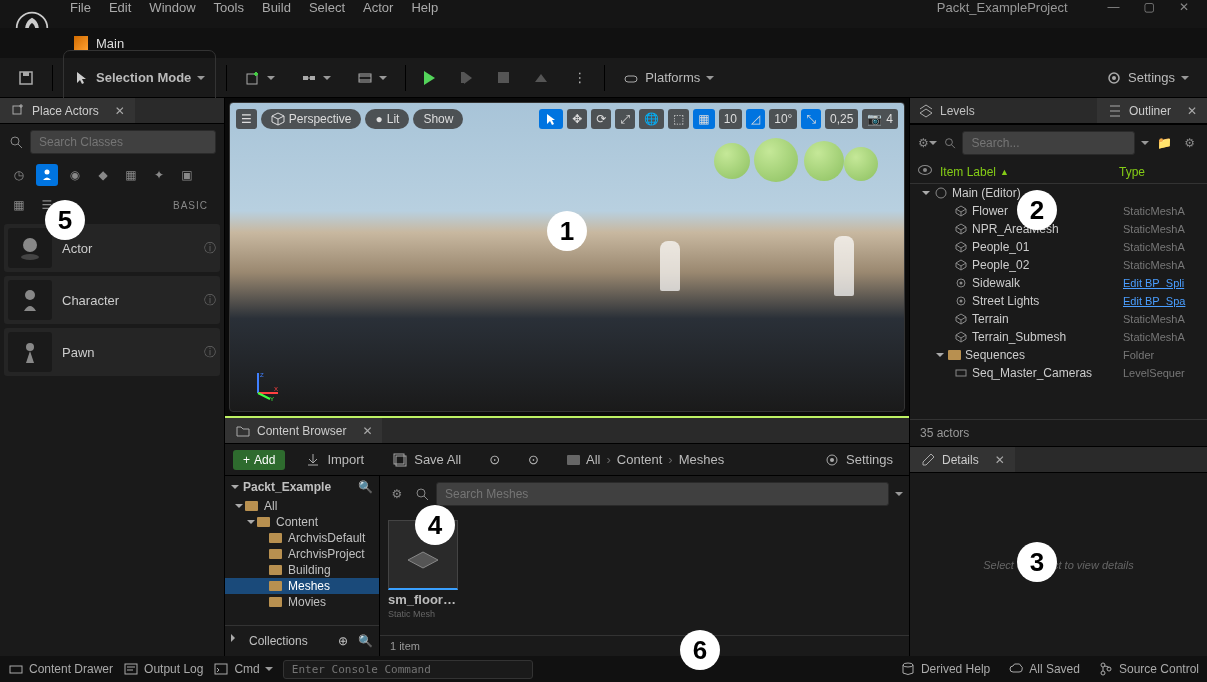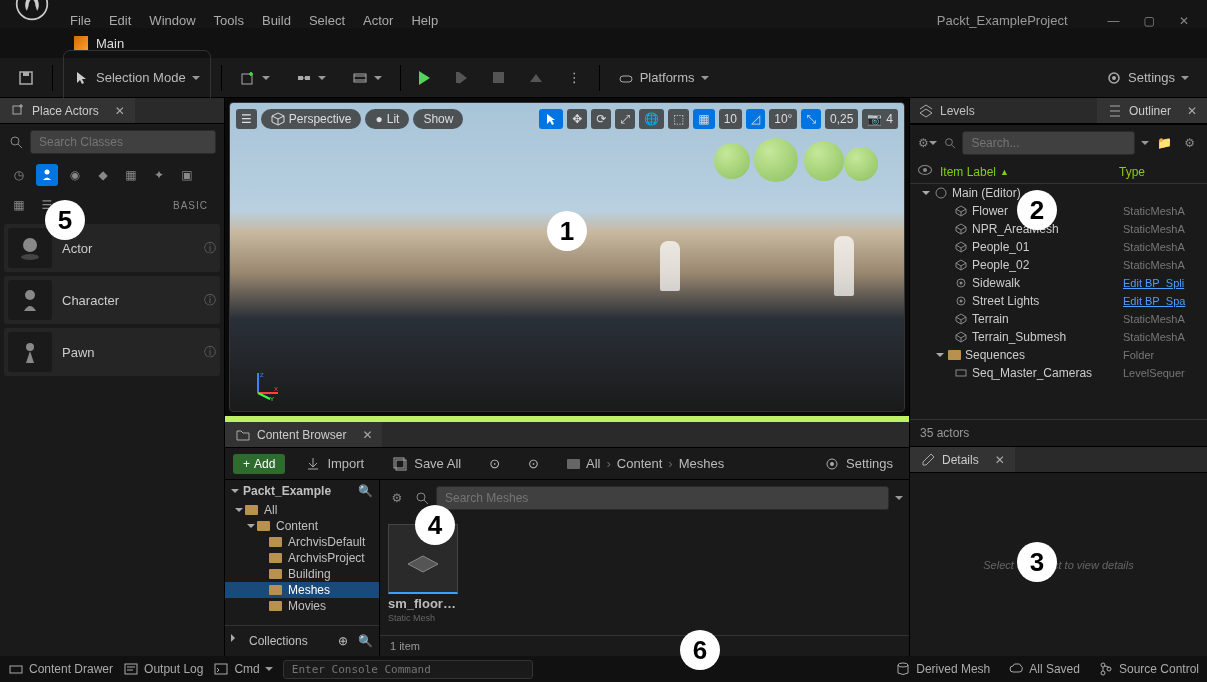--- a/index.html
+++ b/index.html
@@ -1,29 +1,29 @@
 <!DOCTYPE html>
 <html><head>
 <meta charset="utf-8">
 <style>
 * { margin: 0; padding: 0; box-sizing: border-box; font-family: 'Segoe UI', Arial, sans-serif; }
 body { background: #0a0a0a; color: #c0c0c0; font-size: 12px; width: 1207px; height: 682px; overflow: hidden; display: flex; flex-direction: column; }
-.titlebar { height: 28px; display: flex; align-items: flex-end; background: #151515; }
+.titlebar { height: 28px; display: flex; align-items: flex-start; background: #151515; }
 .logo { width: 48px; height: 48px; margin: 4px 10px 0 8px; display: flex; align-items: center; justify-content: center; }
 .logo svg { width: 34px; height: 34px; }
 .menubar { display: flex; gap: 18px; padding-left: 4px; color: #aaa; font-size: 13px; }
 .menubar span { cursor: pointer; }
 .proj-name { margin-left: auto; margin-right: 40px; color: #999; font-size: 13px; }
 .win-controls { display: flex; gap: 24px; padding-right: 18px; color: #888; }
 .tabrow { height: 30px; display: flex; align-items: center; padding-left: 60px; background: #111; }
 .maintab { display: flex; align-items: center; gap: 8px; padding: 4px 14px; color: #ddd; font-size: 13px; }
 .maintab .ico { width: 14px; height: 14px; background: linear-gradient(135deg,#d16b00,#ffa030); }
 .toolbar { height: 40px; display: flex; align-items: center; background: #1a1a1a; border-bottom: 1px solid #000; padding: 0 10px; gap: 10px; }
 .tbtn { display: flex; align-items: center; gap: 6px; padding: 4px 8px; color: #bbb; font-size: 13px; cursor: pointer; }
-.tbtn-wrap { border: 1px solid #333; border-radius: 7px; padding: 19px 10px; }
+.tbtn-wrap { border: 1px solid #333; border-radius: 7px; padding: 19px 10px; font-weight: bold; }
 .toolbar-sep { width: 1px; height: 26px; background: #000; }
 .toolbar-right { margin-left: auto; display: flex; align-items: center; gap: 6px; }
 svg.ico { width: 16px; height: 16px; }
 .caret { border: 4px solid transparent; border-top-color: #999; margin-top: 4px; }
 .play-ico { width:0; height:0; border-left: 11px solid #53d45a; border-top: 7px solid transparent; border-bottom: 7px solid transparent; }
 .stop-ico { width: 11px; height: 11px; background: #555; }
 .eject-ico { width:0; height:0; border-bottom: 8px solid #555; border-left:6px solid transparent; border-right:6px solid transparent; }
 .step-ico { display:flex; align-items:center; } .step-ico .b{width:3px;height:11px;background:#555;} .step-ico .t{width:0;height:0;border-left:8px solid #555;border-top:6px solid transparent;border-bottom:6px solid transparent;}
 .main-area { flex: 1; display: flex; min-height: 0; }
 .panel { background: #1a1a1a; display: flex; flex-direction: column; }
@@ -58,21 +58,21 @@
 .out-header { display: flex; padding: 4px 8px; border-bottom: 1px solid #333; color: #84cc16; }
 .out-header .c1 { flex: 1; display:flex; align-items:center; gap:4px;}
 .out-row { display: flex; align-items: center; padding: 2px 4px; gap: 4px; }
 .out-row .ind { display: inline-block; }
 .out-row .ico2 { width: 14px; height: 14px; color: #888; }
 .out-row .lbl { flex: 1; color: #ccc; white-space: nowrap; overflow: hidden; text-overflow: ellipsis; }
 .out-row .typ { width: 80px; color: #777; white-space: nowrap; overflow: hidden; text-overflow: ellipsis; font-size: 11px; }
 .out-row .typ.link { color: #4a9eff; text-decoration: underline; }
 .out-footer { padding: 6px 10px; border-top: 1px solid #333; color: #999; }
 .details-body { flex: 1; display: flex; align-items: center; justify-content: center; color: #666; font-style: italic; font-size: 11px; }
-.content-browser { height: 240px; border-top: 6px solid #bef264; display: flex; flex-direction: column; }
+.content-browser { height: 240px; border-top: 2px solid #bef264; display: flex; flex-direction: column; }
 .cb-toolbar { display: flex; align-items: center; height: 32px; padding: 0 8px; gap: 12px; border-bottom: 1px solid #000; }
 .cb-add { background: #2e6b2e; color: #fff; padding: 3px 10px; border-radius: 3px; display: flex; align-items: center; gap: 4px; cursor: pointer; font-size: 12px; }
 .cb-body { flex: 1; display: flex; min-height: 0; }
 .cb-tree { width: 155px; border-right: 1px solid #000; display: flex; flex-direction: column; overflow: hidden; }
 .cb-tree-head { display: flex; align-items: center; padding: 4px 6px; gap:4px; font-size: 12px; font-weight: bold; }
 .cb-tree-list { flex: 1; overflow-y: auto; font-size: 12px; }
 .cb-tree-row { display: flex; align-items: center; padding: 1px 4px; gap: 2px; }
 .cb-tree-row.sel { background: #1a4a7a; color: #fff; }
 .cb-collections { border-top: 1px solid #333; padding: 8px 6px; display: flex; align-items: flex-start; gap: 10px; font-size: 12px; }
 .cb-assets { flex: 1; display: flex; flex-direction: column; }
@@ -644,21 +644,21 @@
       <span>Cmd</span>
       <span class="caret"></span>
     </div>
   <input class="sb-cmd" placeholder="Enter Console Command" style="">
   <div class="sb-right">
     <div class="sb-item">
         <svg class="ico" viewBox="0 0 16 16">
           <ellipse cx="8" cy="4" rx="5" ry="2" fill="none" stroke="#aaa"></ellipse>
           <path d="M3 4 L3 12 Q8 15 13 12 L13 4" fill="none" stroke="#aaa"></path>
         </svg>
-        <span>Derived Mesh</span>
+        <span>Derived Help</span>
       </div>
     <div class="sb-item">
         <svg class="ico" viewBox="0 0 16 16">
           <path d="M5 11 Q2 11 2 8 Q2 5 5 5 Q6 2 9 3 Q12 2 13 5 Q15 6 14 9 Q14 11 11 11 Z" fill="none" stroke="#aaa"></path>
         </svg>
         <span>All Saved</span>
       </div>
     <div class="sb-item">
         <svg class="ico" viewBox="0 0 16 16">
           <circle cx="5" cy="4" r="2" fill="none" stroke="#aaa"></circle>

